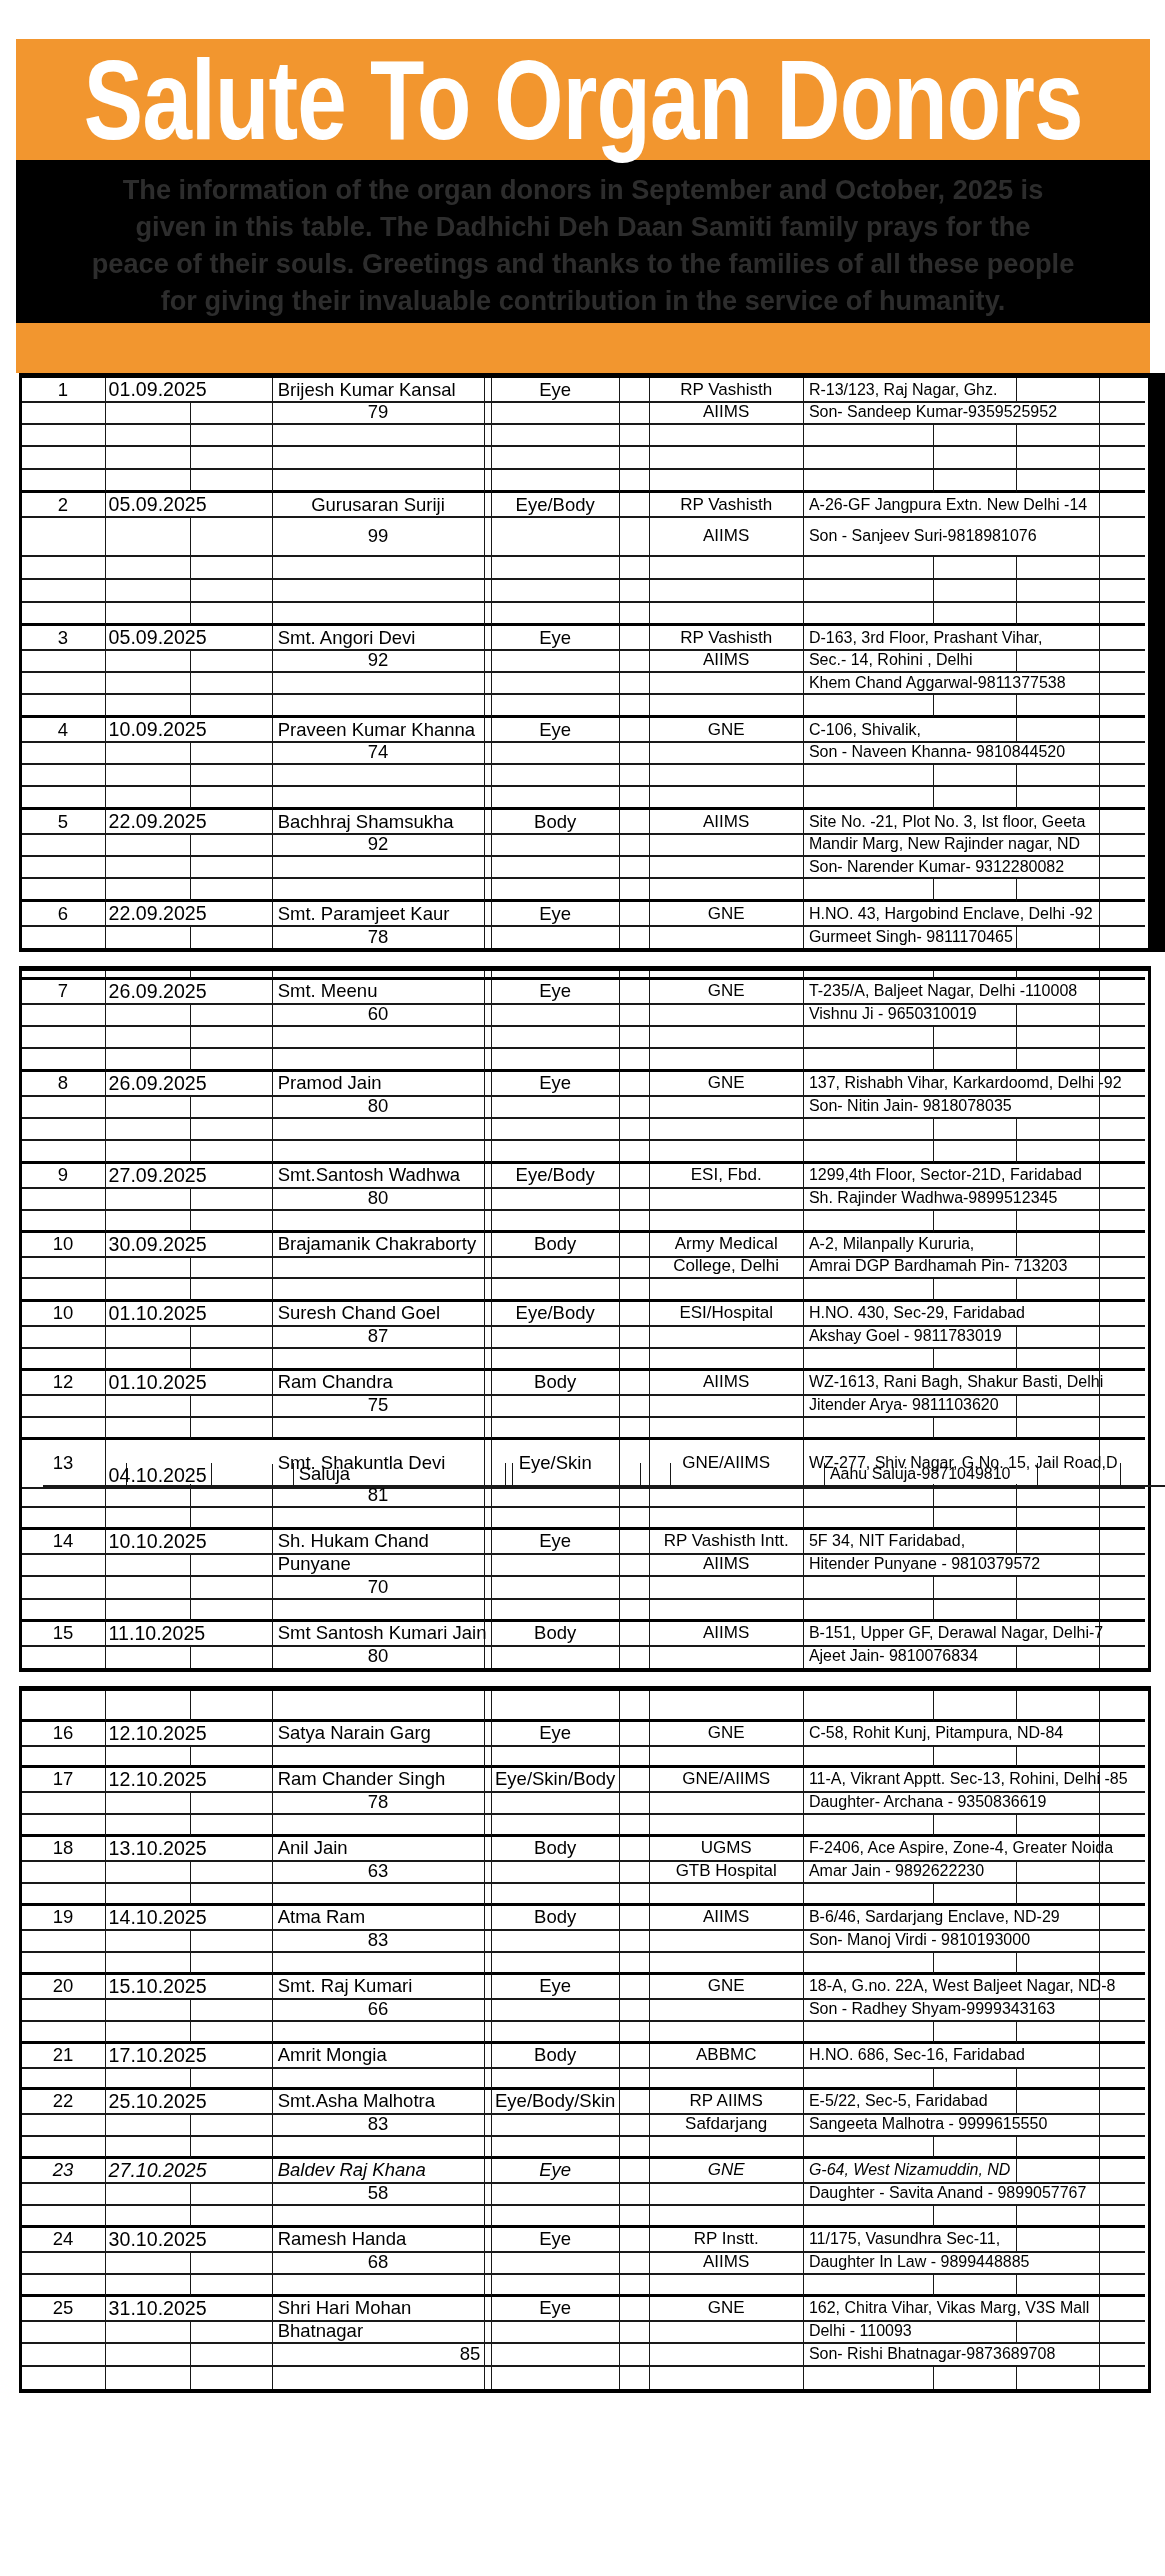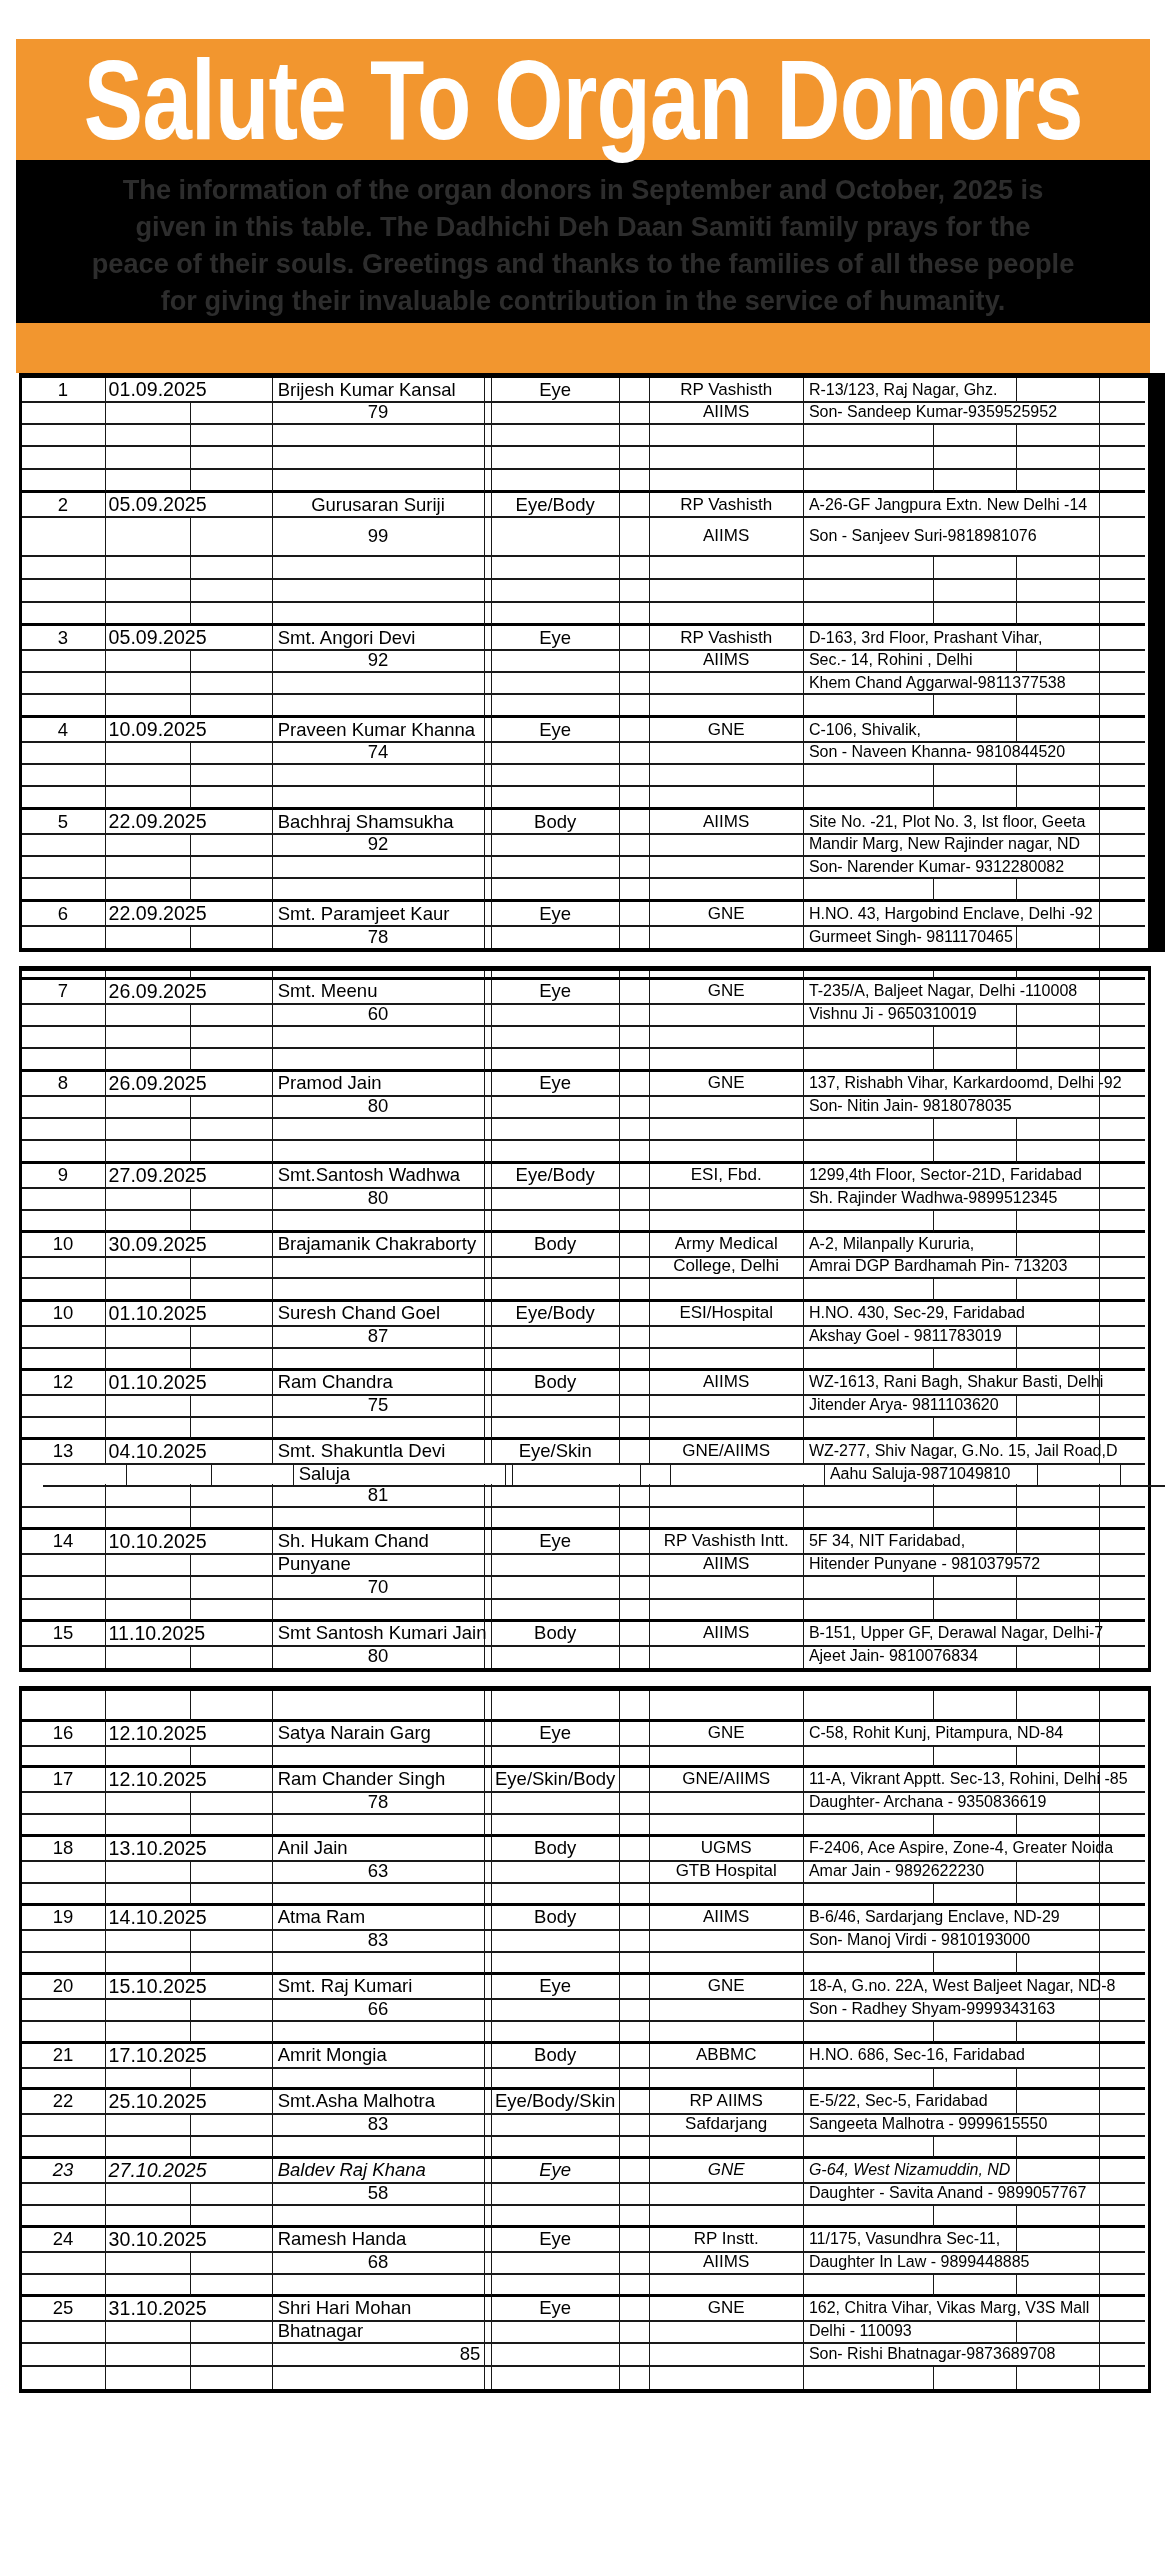--- a/index.html
+++ b/index.html
@@ -842,21 +842,21 @@
         <div class="c ac hosp" style="grid-column: 8;"></div>
         <div class="c addr" style="grid-column: 9;"></div>
         <div class="c addr" style="grid-column: 10;"></div>
         <div class="c addr" style="grid-column: 11;"></div>
         <div class="c ac noR" style="grid-column: 12;"></div>
       </div>
       <div class="row" style="height: 23px;">
         <div class="c ac" style="grid-column: 1;">
           <span class="t">13</span>
         </div>
-        <div class="c al date" style="grid-column: 2 / span 2;">
+        <div class="c al date" style="grid-column: 2 / span 2; margin-top: 24px;">
           <span class="t">04.10.2025</span>
         </div>
         <div class="c al" style="grid-column: 4;">
           <span class="t">Smt. Shakuntla Devi</span>
         </div>
         <div class="c ac" style="grid-column: 5;"></div>
         <div class="c ac" style="grid-column: 6;">
           <span class="t">Eye/Skin</span>
         </div>
         <div class="c ac" style="grid-column: 7;"></div>

